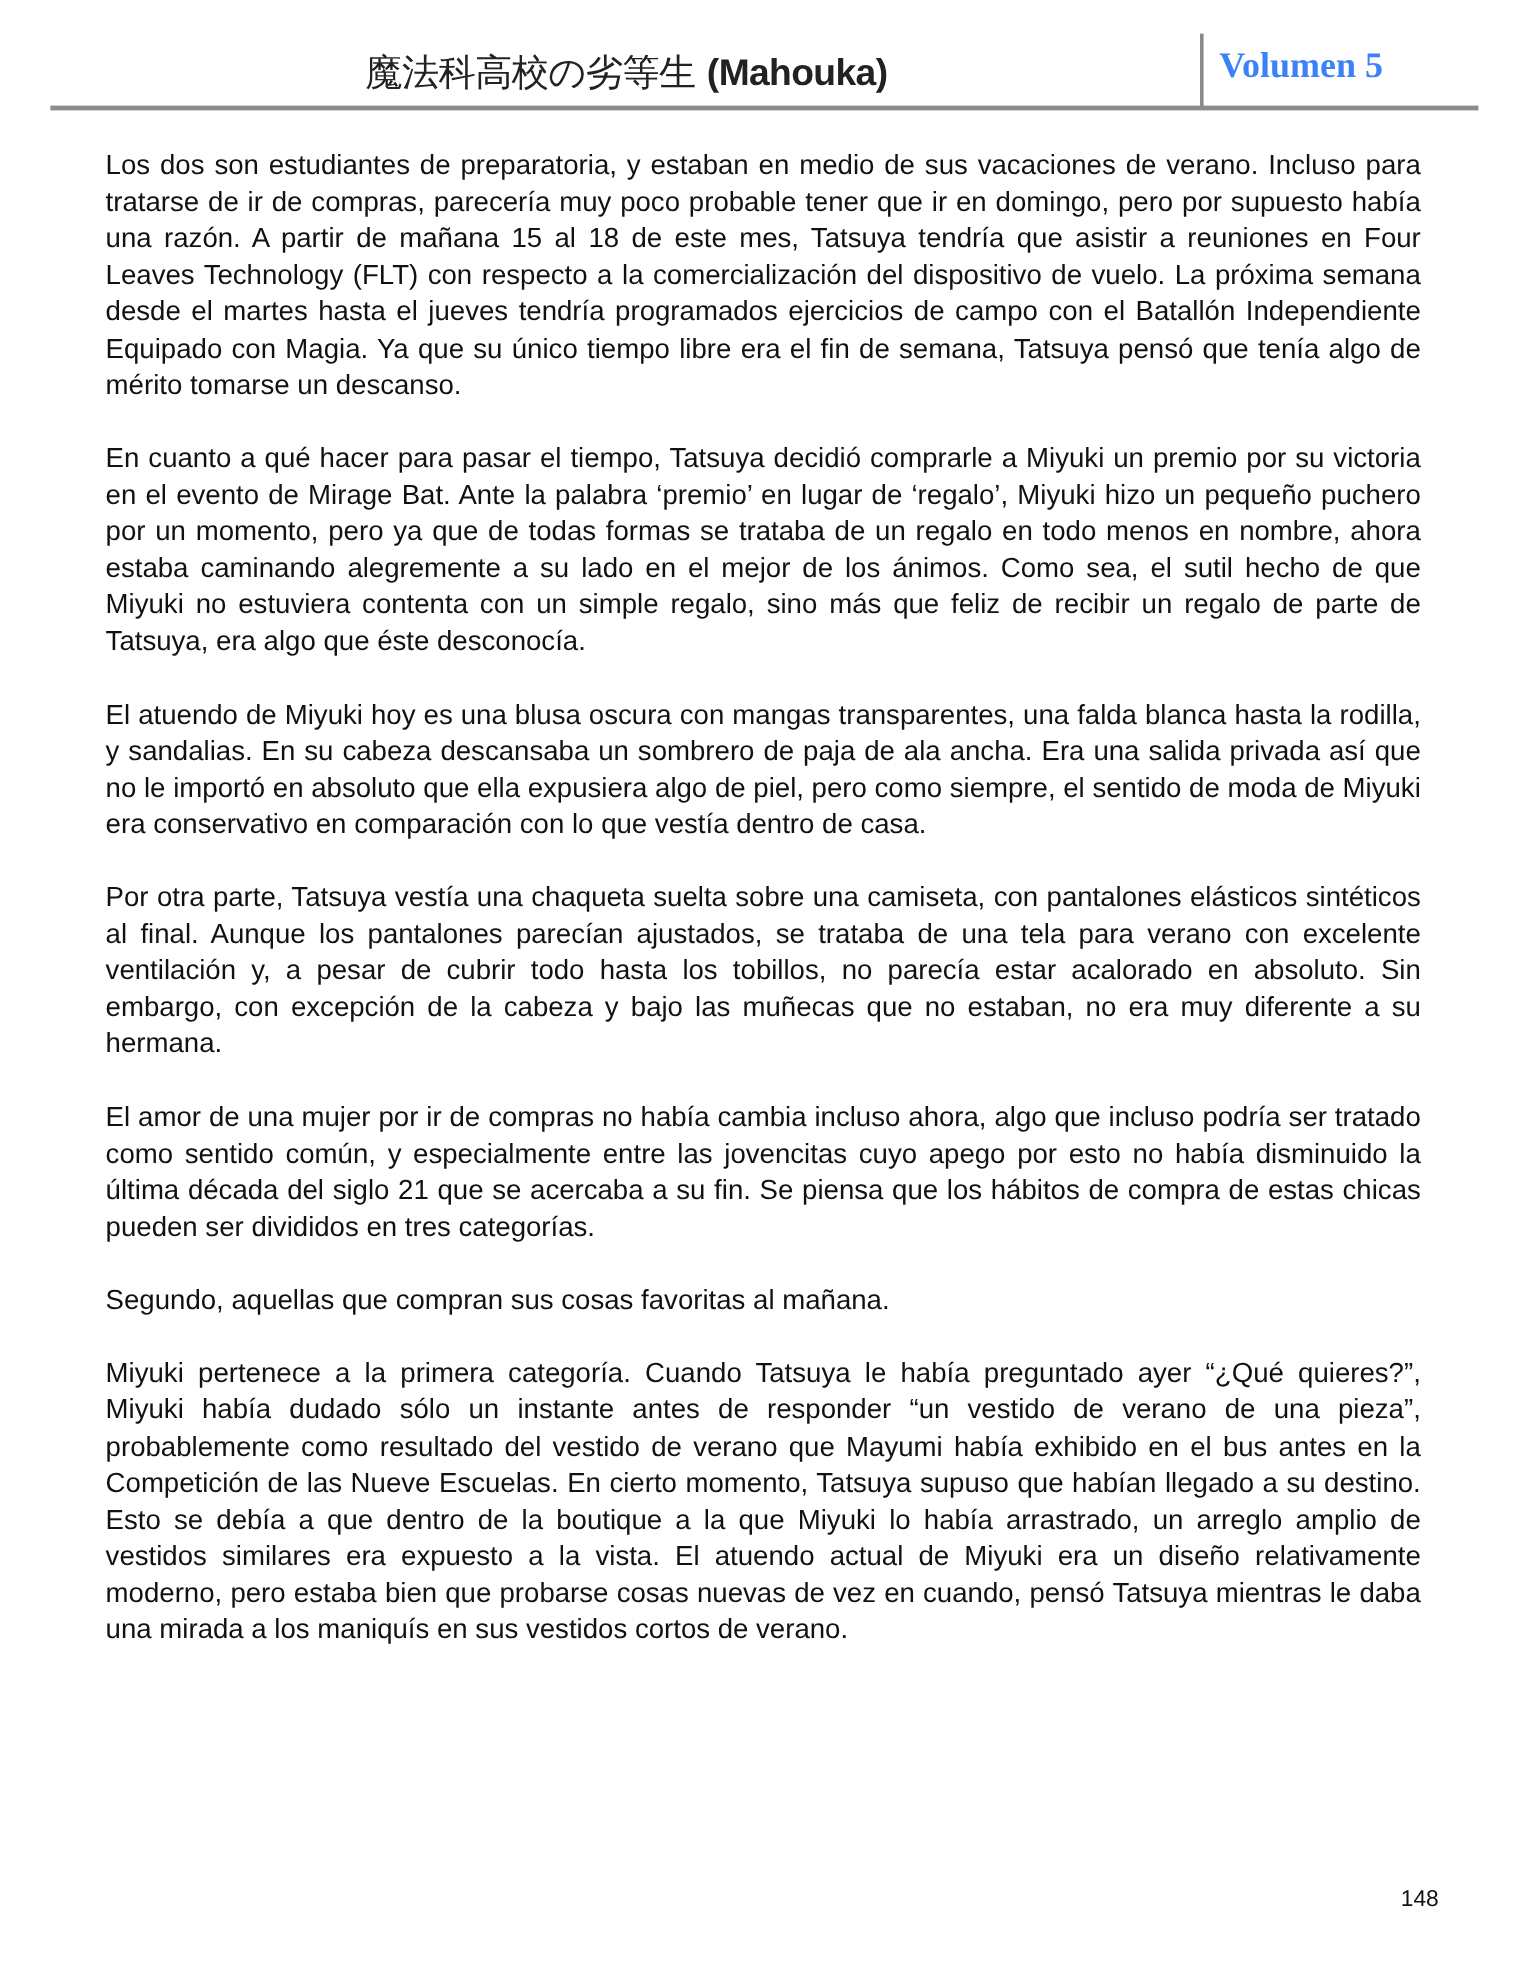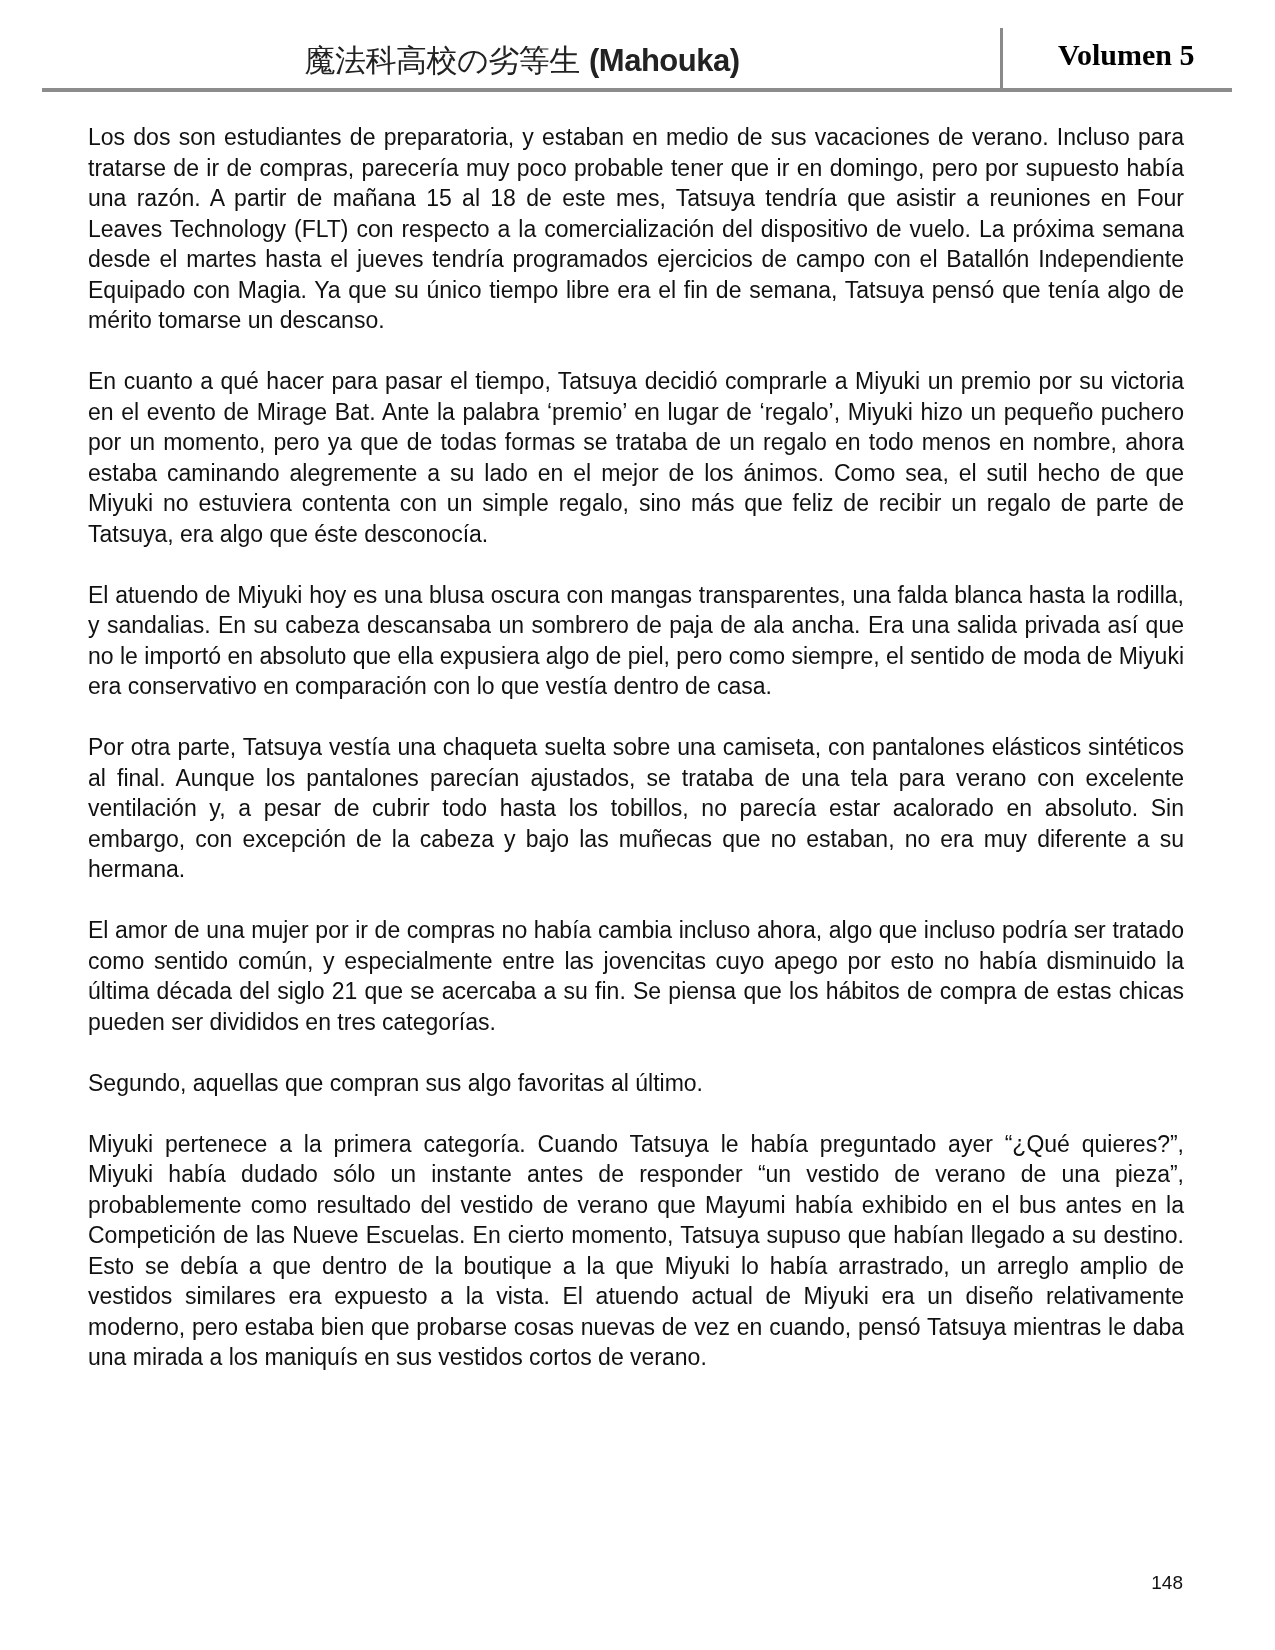--- a/index.html
+++ b/index.html
@@ -4,28 +4,28 @@
 <style>
   html, body { margin: 0; padding: 0; background: #ffffff; }
   body { width: 1275px; height: 1650px; position: relative; overflow: hidden;
          font-family: "Liberation Sans", "DejaVu Sans", sans-serif; color: #111; }
   .header { position: absolute; left: 42px; top: 28px; width: 1190px; height: 64px; text-decoration: underline; }
   .title { position: absolute; left: 0; width: 960px; top: 12px; text-align: center;
            font-size: 31px; color: #222; letter-spacing: -0.5px;
            font-family: "DejaVu Sans", sans-serif; }
   .title .latin { font-family: "Liberation Sans", sans-serif; font-weight: bold; }
   .vsep { position: absolute; left: 958px; top: 0; width: 3px; height: 62px; background: #8a8a8a; }
-  .volume { position: absolute; left: 1016px; top: 10px; font-family: "Liberation Serif", serif;
-            font-weight: bold; font-size: 30px; color: #000000; }
+  .volume { position: absolute; left: 974px; top: 10px; font-family: "Liberation Serif", serif;
+            font-weight: bold; font-size: 30px; color: #3b82f6; }
   .hrule { position: absolute; left: 0; top: 60px; width: 1190px; height: 4px; background: #8c8c8c; }
   .content { position: absolute; left: 88px; top: 122px; width: 1096px;
              font-family: "Liberation Sans", sans-serif; font-size: 23px; line-height: 30.5px;
              color: #111; }
   .content p { margin: 0 0 30.5px 0; text-align: justify; }
-  .page-number { position: absolute; right: 92px; top: 1572px; font-size: 19px; color: #111;
+  .page-number { position: absolute; right: 76px; top: 1572px; font-size: 19px; color: #111;
                  font-family: "Liberation Sans", sans-serif; }
 </style>
 </head>
 <body>
 
 <div class="header">
   <div class="title">
     <span>魔法科高校の劣等生</span>
     <span class="latin">(Mahouka)</span>
   </div>
@@ -33,17 +33,17 @@
   <div class="volume">Volumen 5</div>
   <div class="hrule"></div>
 </div>
 
 <div class="content">
   <p>Los dos son estudiantes de preparatoria, y estaban en medio de sus vacaciones de verano. Incluso para tratarse de ir de compras, parecería muy poco probable tener que ir en domingo, pero por supuesto había una razón. A partir de mañana 15 al 18 de este mes, Tatsuya tendría que asistir a reuniones en Four Leaves Technology (FLT) con respecto a la comercialización del dispositivo de vuelo. La próxima semana desde el martes hasta el jueves tendría programados ejercicios de campo con el Batallón Independiente Equipado con Magia. Ya que su único tiempo libre era el fin de semana, Tatsuya pensó que tenía algo de mérito tomarse un descanso.</p>
   <p>En cuanto a qué hacer para pasar el tiempo, Tatsuya decidió comprarle a Miyuki un premio por su victoria en el evento de Mirage Bat. Ante la palabra ‘premio’ en lugar de ‘regalo’, Miyuki hizo un pequeño puchero por un momento, pero ya que de todas formas se trataba de un regalo en todo menos en nombre, ahora estaba caminando alegremente a su lado en el mejor de los ánimos. Como sea, el sutil hecho de que Miyuki no estuviera contenta con un simple regalo, sino más que feliz de recibir un regalo de parte de Tatsuya, era algo que éste desconocía.</p>
   <p>El atuendo de Miyuki hoy es una blusa oscura con mangas transparentes, una falda blanca hasta la rodilla, y sandalias. En su cabeza descansaba un sombrero de paja de ala ancha. Era una salida privada así que no le importó en absoluto que ella expusiera algo de piel, pero como siempre, el sentido de moda de Miyuki era conservativo en comparación con lo que vestía dentro de casa.</p>
   <p>Por otra parte, Tatsuya vestía una chaqueta suelta sobre una camiseta, con pantalones elásticos sintéticos al final. Aunque los pantalones parecían ajustados, se trataba de una tela para verano con excelente ventilación y, a pesar de cubrir todo hasta los tobillos, no parecía estar acalorado en absoluto. Sin embargo, con excepción de la cabeza y bajo las muñecas que no estaban, no era muy diferente a su hermana.</p>
   <p>El amor de una mujer por ir de compras no había cambia incluso ahora, algo que incluso podría ser tratado como sentido común, y especialmente entre las jovencitas cuyo apego por esto no había disminuido la última década del siglo 21 que se acercaba a su fin. Se piensa que los hábitos de compra de estas chicas pueden ser divididos en tres categorías.</p>
-  <p>Segundo, aquellas que compran sus algo favoritas al último.</p>
+  <p>Segundo, aquellas que compran sus cosas favoritas al mañana.</p>
   <p>Miyuki pertenece a la primera categoría. Cuando Tatsuya le había preguntado ayer “¿Qué quieres?”, Miyuki había dudado sólo un instante antes de responder “un vestido de verano de una pieza”, probablemente como resultado del vestido de verano que Mayumi había exhibido en el bus antes en la Competición de las Nueve Escuelas. En cierto momento, Tatsuya supuso que habían llegado a su destino. Esto se debía a que dentro de la boutique a la que Miyuki lo había arrastrado, un arreglo amplio de vestidos similares era expuesto a la vista. El atuendo actual de Miyuki era un diseño relativamente moderno, pero estaba bien que probarse cosas nuevas de vez en cuando, pensó Tatsuya mientras le daba una mirada a los maniquís en sus vestidos cortos de verano.</p>
 </div>
 
 <div class="page-number">148</div>
 
 </body></html>

